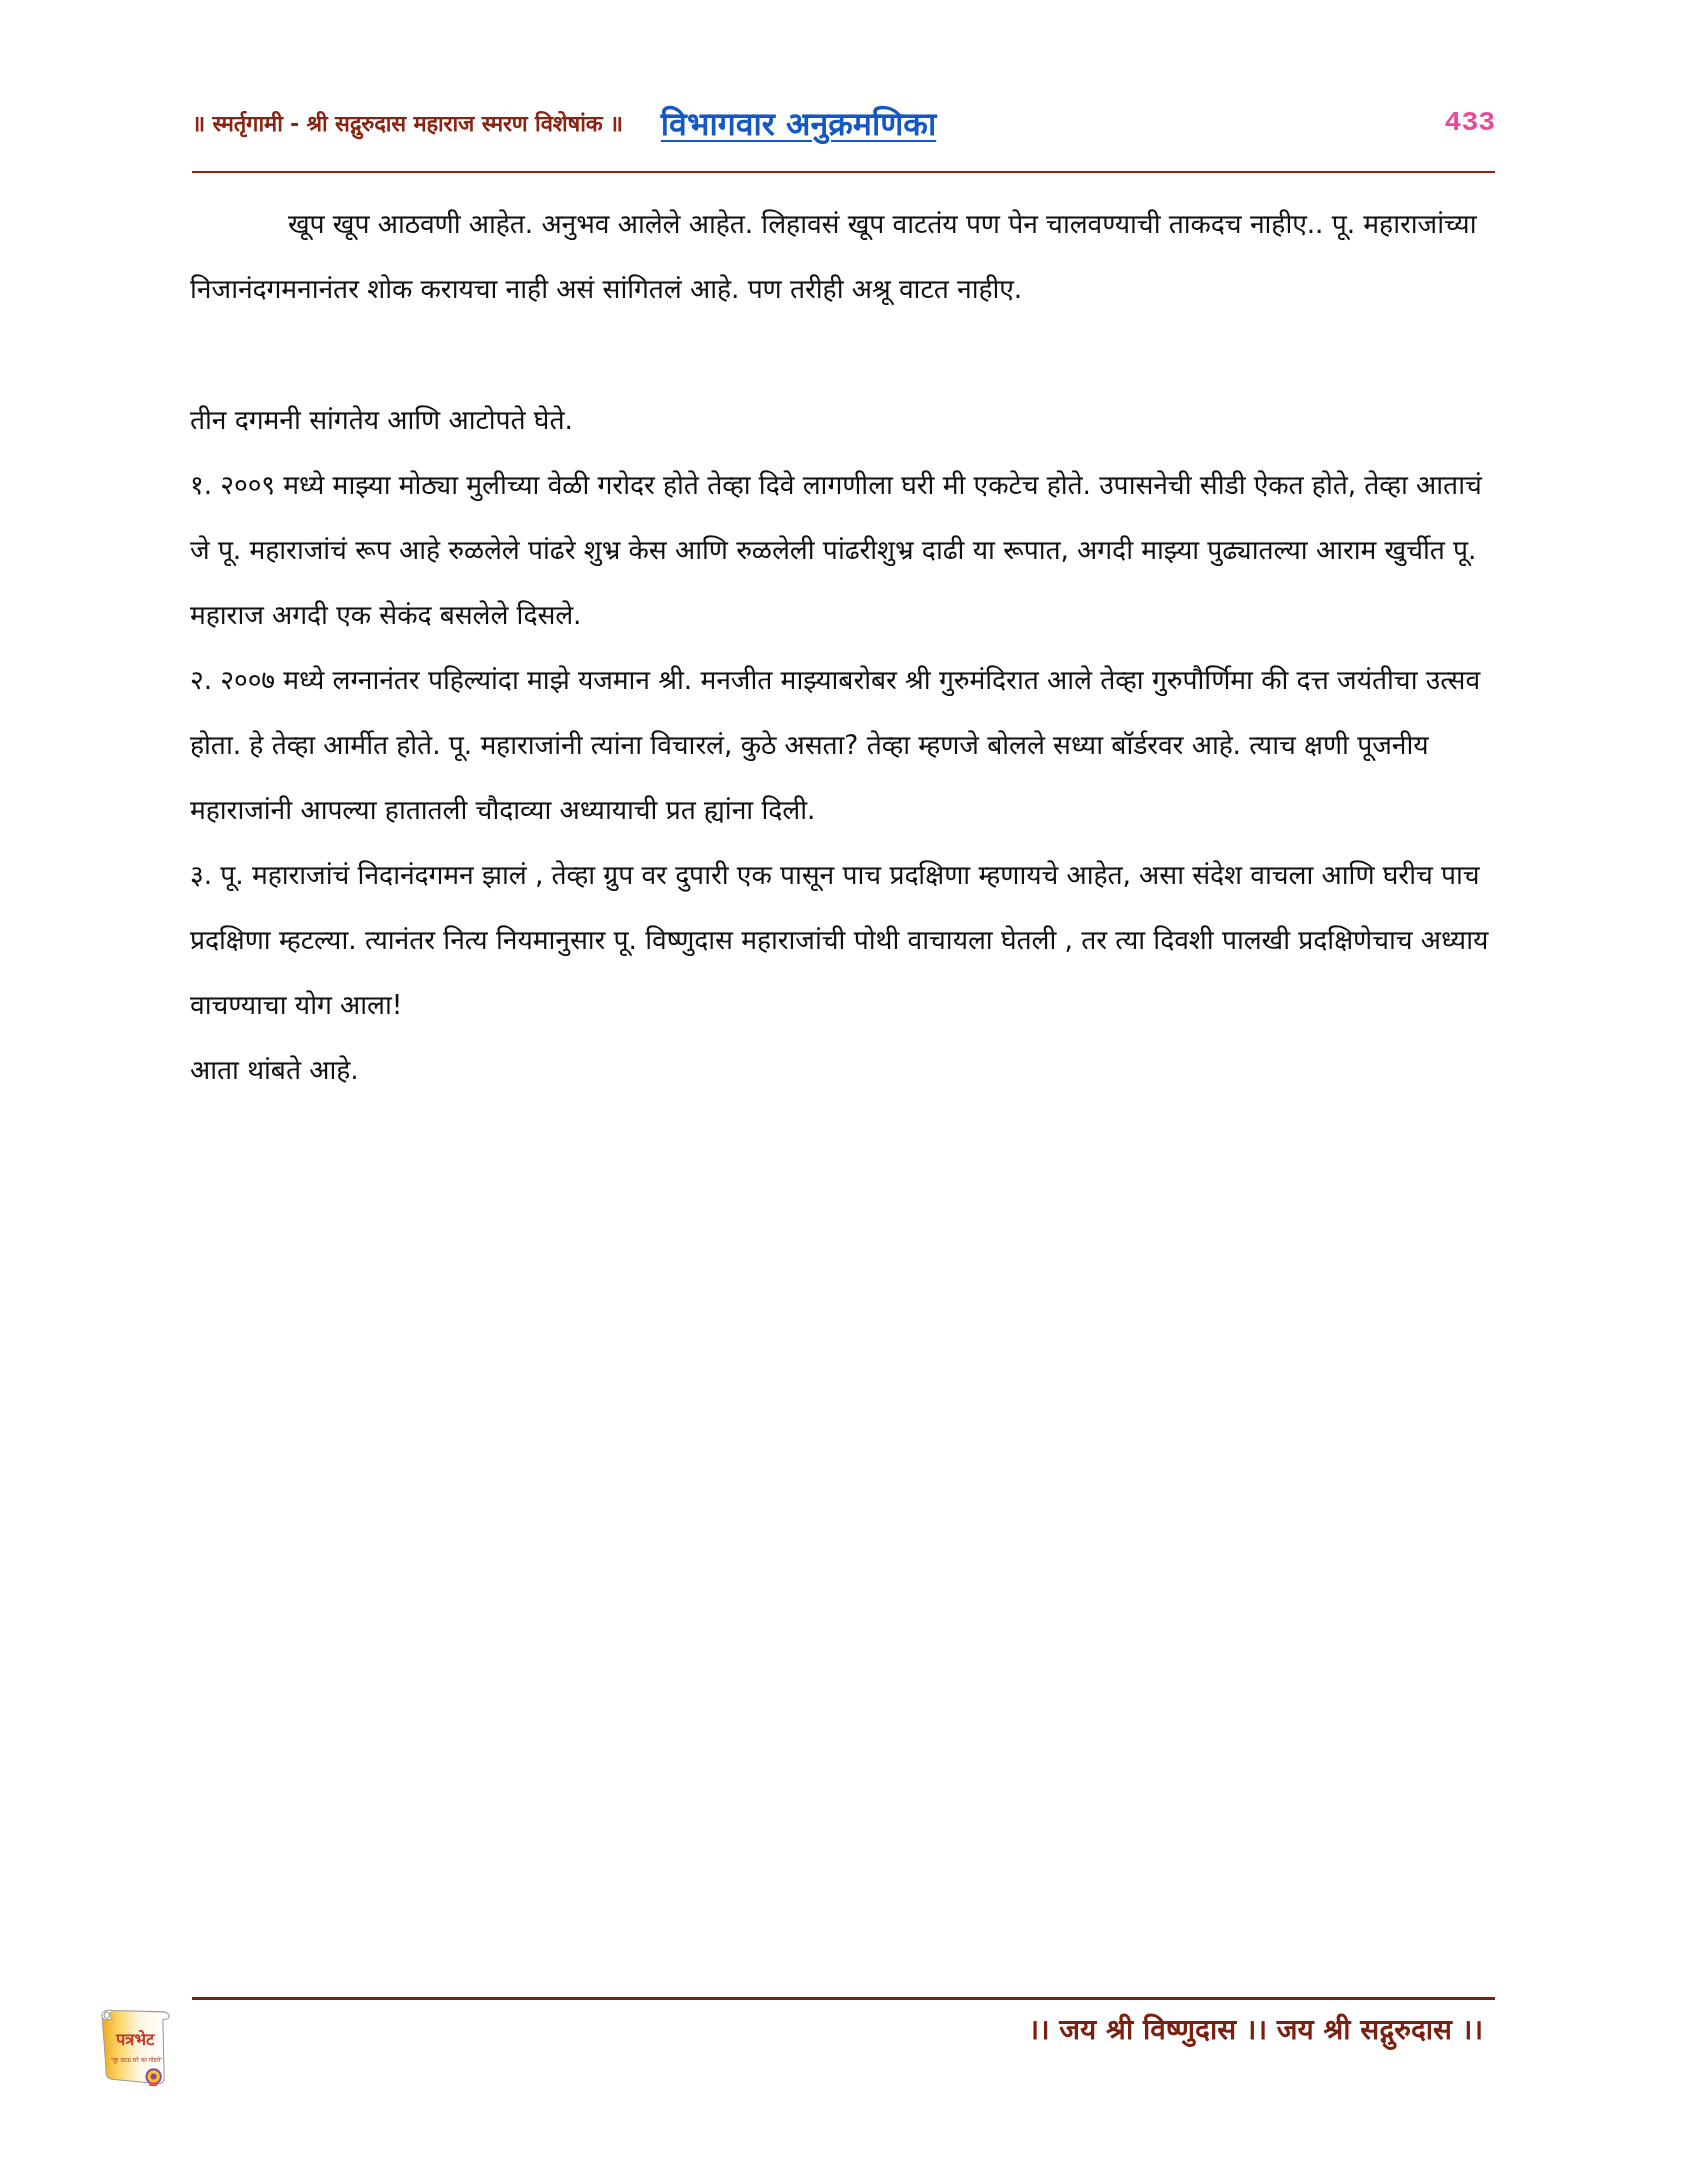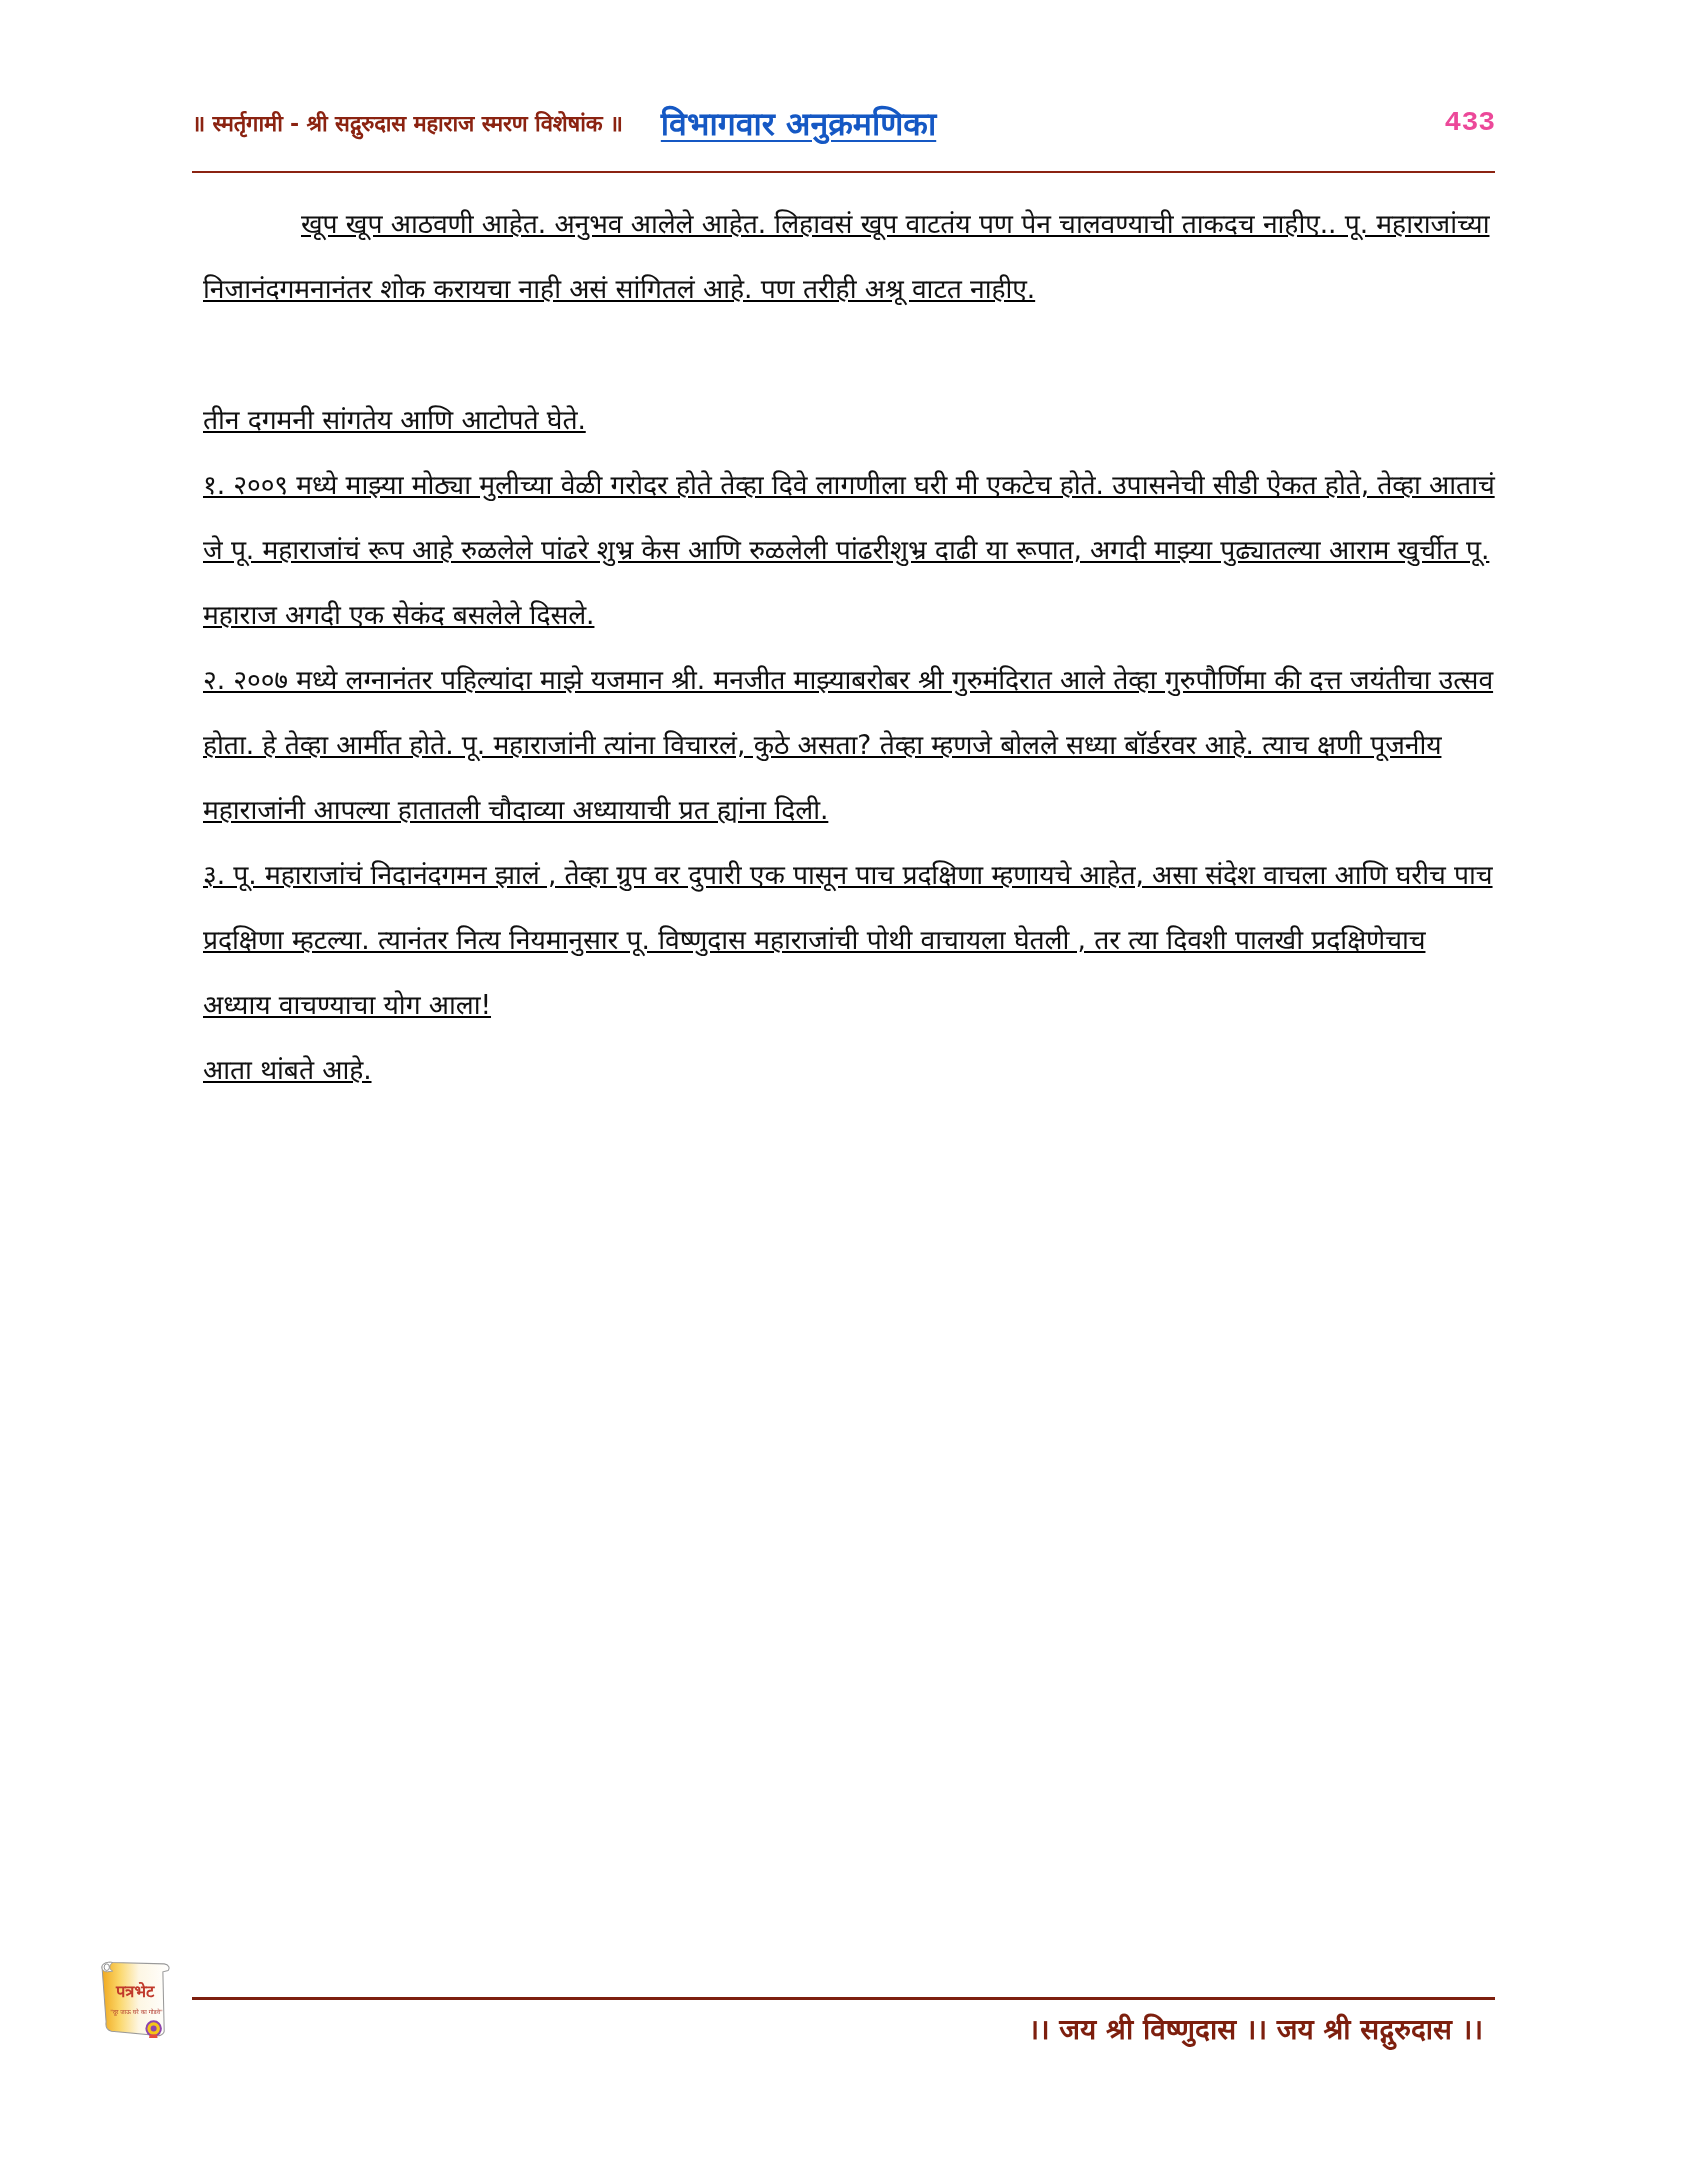--- a/index.html
+++ b/index.html
@@ -61,24 +61,23 @@
     left: 192px;
     right: 192px;
     top: 171px;
     height: 2px;
     background: #8b2311;
   }
 
   
   .content {
     position: absolute;
-    left: 203px;
+    left: 190px;
     right: 192px;
     top: 191px;
-    text-decoration: underline;
   }
   .para {
     font-family: "DejaVu Sans", sans-serif;
     font-size: 26.5px;
     line-height: 65px;
     color: #111111;
     text-align: left;
     margin: 0;
     letter-spacing: -0.1px;
   }
@@ -112,21 +111,21 @@
     font-family: "DejaVu Sans", sans-serif;
     font-weight: bold;
     font-size: 28px;
     white-space: nowrap;
   }
 
   
   .logo {
     position: absolute;
     left: 85px;
-    top: 1932px;
+    top: 1980px;
     width: 99px;
     height: 106px;
   }
 </style>
 </head>
 <body>
 
 <div class="page">
 
   <div class="header">

